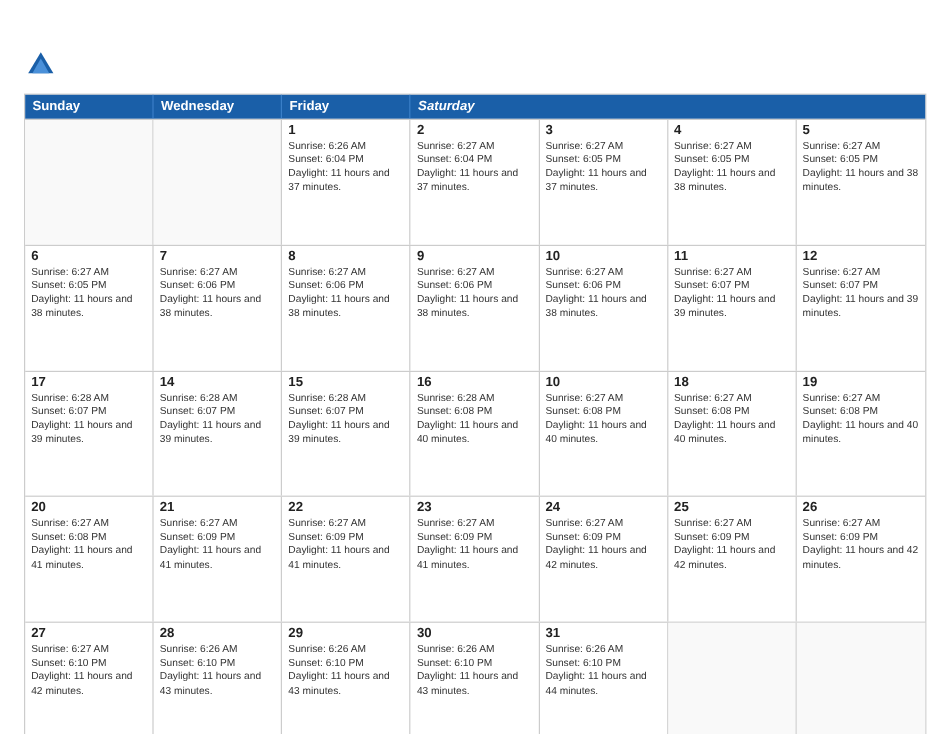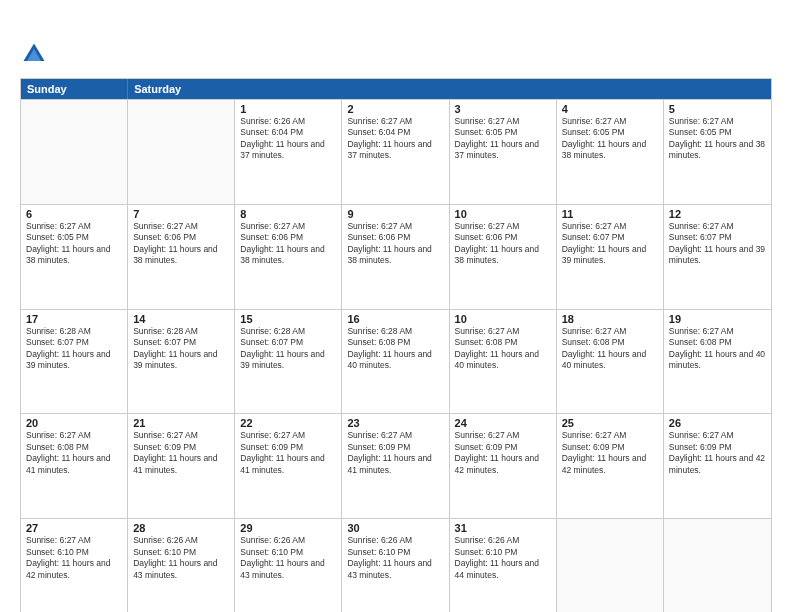--- a/index.html
+++ b/index.html
@@ -73,21 +73,21 @@
       background: #1a5fa8;
     }
     .cal-header-cell {
       color: #fff;
       font-size: 11px;
       font-weight: bold;
       padding: 4px 6px;
       border-right: 1px solid #3a7fc8;
       text-align: left;
     }
-    .cal-header-cell:last-child { border-right: none; }
+    .cal-header-cell:last-child { border-right: none; font-style: italic; }
     .cal-body {
       flex: 1;
       display: flex;
       flex-direction: column;
     }
     .cal-row {
       flex: 1;
       display: grid;
       grid-template-columns: repeat(7, 1fr);
       border-top: 1px solid #ccc;
@@ -133,20 +133,22 @@
     </div>
     <div class="title-block">
       <div class="month-title"></div>
       <div class="subtitle"></div>
     </div>
   </div>
 
   <div class="calendar">
     <div class="cal-header-row" id="cal-header">
         <div class="cal-header-cell">Sunday</div>
+        <div class="cal-header-cell">Wednesday</div>
+        <div class="cal-header-cell">Friday</div>
         <div class="cal-header-cell">Saturday</div>
       </div>
     <div class="cal-body" id="cal-body">
         <div class="cal-row">
           <div class="cal-cell empty"></div>
           <div class="cal-cell empty"></div>
           <div class="cal-cell">
             <span class="day-number">1</span>
             <div class="cell-text" style="white-space: pre-line;">Sunrise: 6:26 AM
 Sunset: 6:04 PM

